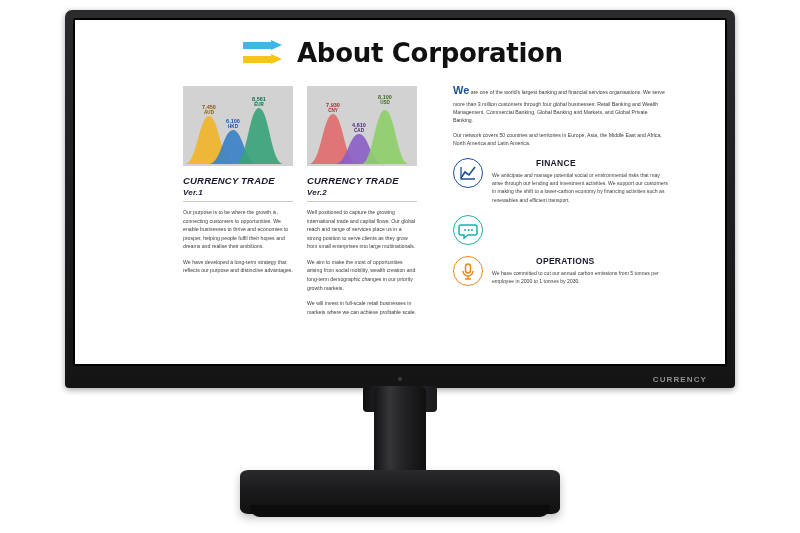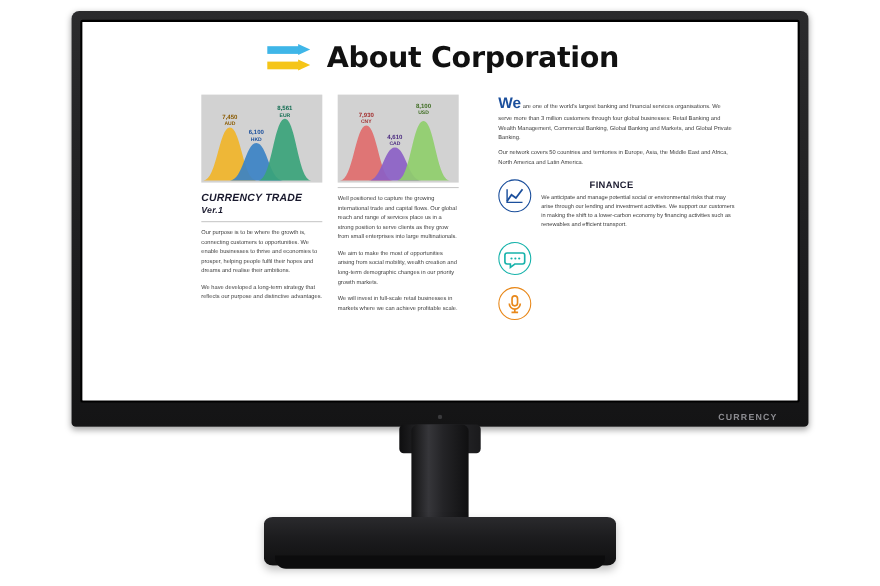--- a/index.html
+++ b/index.html
@@ -83,21 +83,21 @@
   .lbl{position:absolute;font-size:5.5px;font-weight:bold;line-height:1.15;text-align:center;}
   .lbl small{display:block;font-size:4.6px;font-weight:bold;}
 
   .card-title{margin-top:9px;font-size:9.5px;font-weight:bold;color:#1a1a2e;letter-spacing:.2px;font-style:italic;}
   .card-title span{font-size:8px;font-weight:bold;}
   .rule{height:1px;background:#c9c9c9;margin:4px 0 6px;}
   .para{font-size:5.2px;line-height:1.65;color:#3c3c3c;margin-bottom:7px;}
 
   .right{position:absolute;left:378px;top:62px;width:215px;}
   .lead{font-size:5.2px;line-height:1.6;color:#3c3c3c;margin-bottom:6px;}
-  .lead b{font-size:14px;color:#1b4f9c;font-weight:bold;}
+  .lead b{font-size:11px;color:#1b4f9c;font-weight:bold;}
 
   .feature{display:flex;align-items:flex-start;gap:9px;margin-top:11px;}
   .ficon{width:28px;height:28px;border-radius:50%;flex:0 0 28px;position:relative;}
   .ficon svg{position:absolute;inset:0;}
   .fhead{font-size:8.5px;font-weight:bold;color:#1a1a2e;letter-spacing:.3px;margin-bottom:3px;padding-left:44px;}
   .fbody{font-size:5.1px;line-height:1.6;color:#3c3c3c;}
 </style>
 </head>
 <body>
 
@@ -160,20 +160,24 @@
           <div class="lbl" style="left:8px;top:16px;width:36px;color:#a33030;">
             <span>7,930</span><small>CNY</small>
           </div>
           <div class="lbl" style="left:34px;top:36px;width:36px;color:#4b2a80;">
             <span>4,610</span><small>CAD</small>
           </div>
           <div class="lbl" style="left:60px;top:8px;width:36px;color:#3c6b1f;">
             <span>8,100</span><small>USD</small>
           </div>
         </div>
+        <div class="card-title">
+          <span style="font-size:9.5px">CURRENCY TRADE</span>
+          <span>Ver.2</span>
+        </div>
         <div class="rule"></div>
         <div class="para">Well positioned to capture the growing international trade and capital flows. Our global reach and range of services place us in a strong position to serve clients as they grow from small enterprises into large multinationals.</div>
         <div class="para">We aim to make the most of opportunities arising from social mobility, wealth creation and long-term demographic changes in our priority growth markets.</div>
         <div class="para">We will invest in full-scale retail businesses in markets where we can achieve profitable scale.</div>
       </div>
 
       <div class="right">
         <div class="lead">
           <b>We</b><span> are one of the world's largest banking and financial services organisations. We serve more than 3 million customers through four global businesses: Retail Banking and Wealth Management, Commercial Banking, Global Banking and Markets, and Global Private Banking.</span>
         </div>
@@ -205,20 +209,24 @@
 
         <div class="feature">
           <div class="ficon" style="border:1.6px solid #e8881a;">
             <svg viewBox="0 0 28 28">
                 <rect x="11.5" y="7" width="5" height="9" rx="2.5" fill="none" stroke="#e8881a" stroke-width="1.5"></rect>
                 <path d="M9,14 a5,5 0 0 0 10,0" fill="none" stroke="#e8881a" stroke-width="1.5"></path>
                 <line x1="14" y1="19" x2="14" y2="22" stroke="#e8881a" stroke-width="1.5"></line>
                 <line x1="11" y1="22" x2="17" y2="22" stroke="#e8881a" stroke-width="1.5"></line>
               </svg>
           </div>
+          <div>
+            <div class="fhead">OPERATIONS</div>
+            <div class="fbody">We have committed to cut our annual carbon emissions from 5 tonnes per employee in 2000 to 1 tonnes by 2030.</div>
+          </div>
         </div>
       </div>
 
     </div>
   </div>
 </div>
 
 <div id="neck-top"></div>
 <div id="neck"></div>
 <div id="base"></div>

